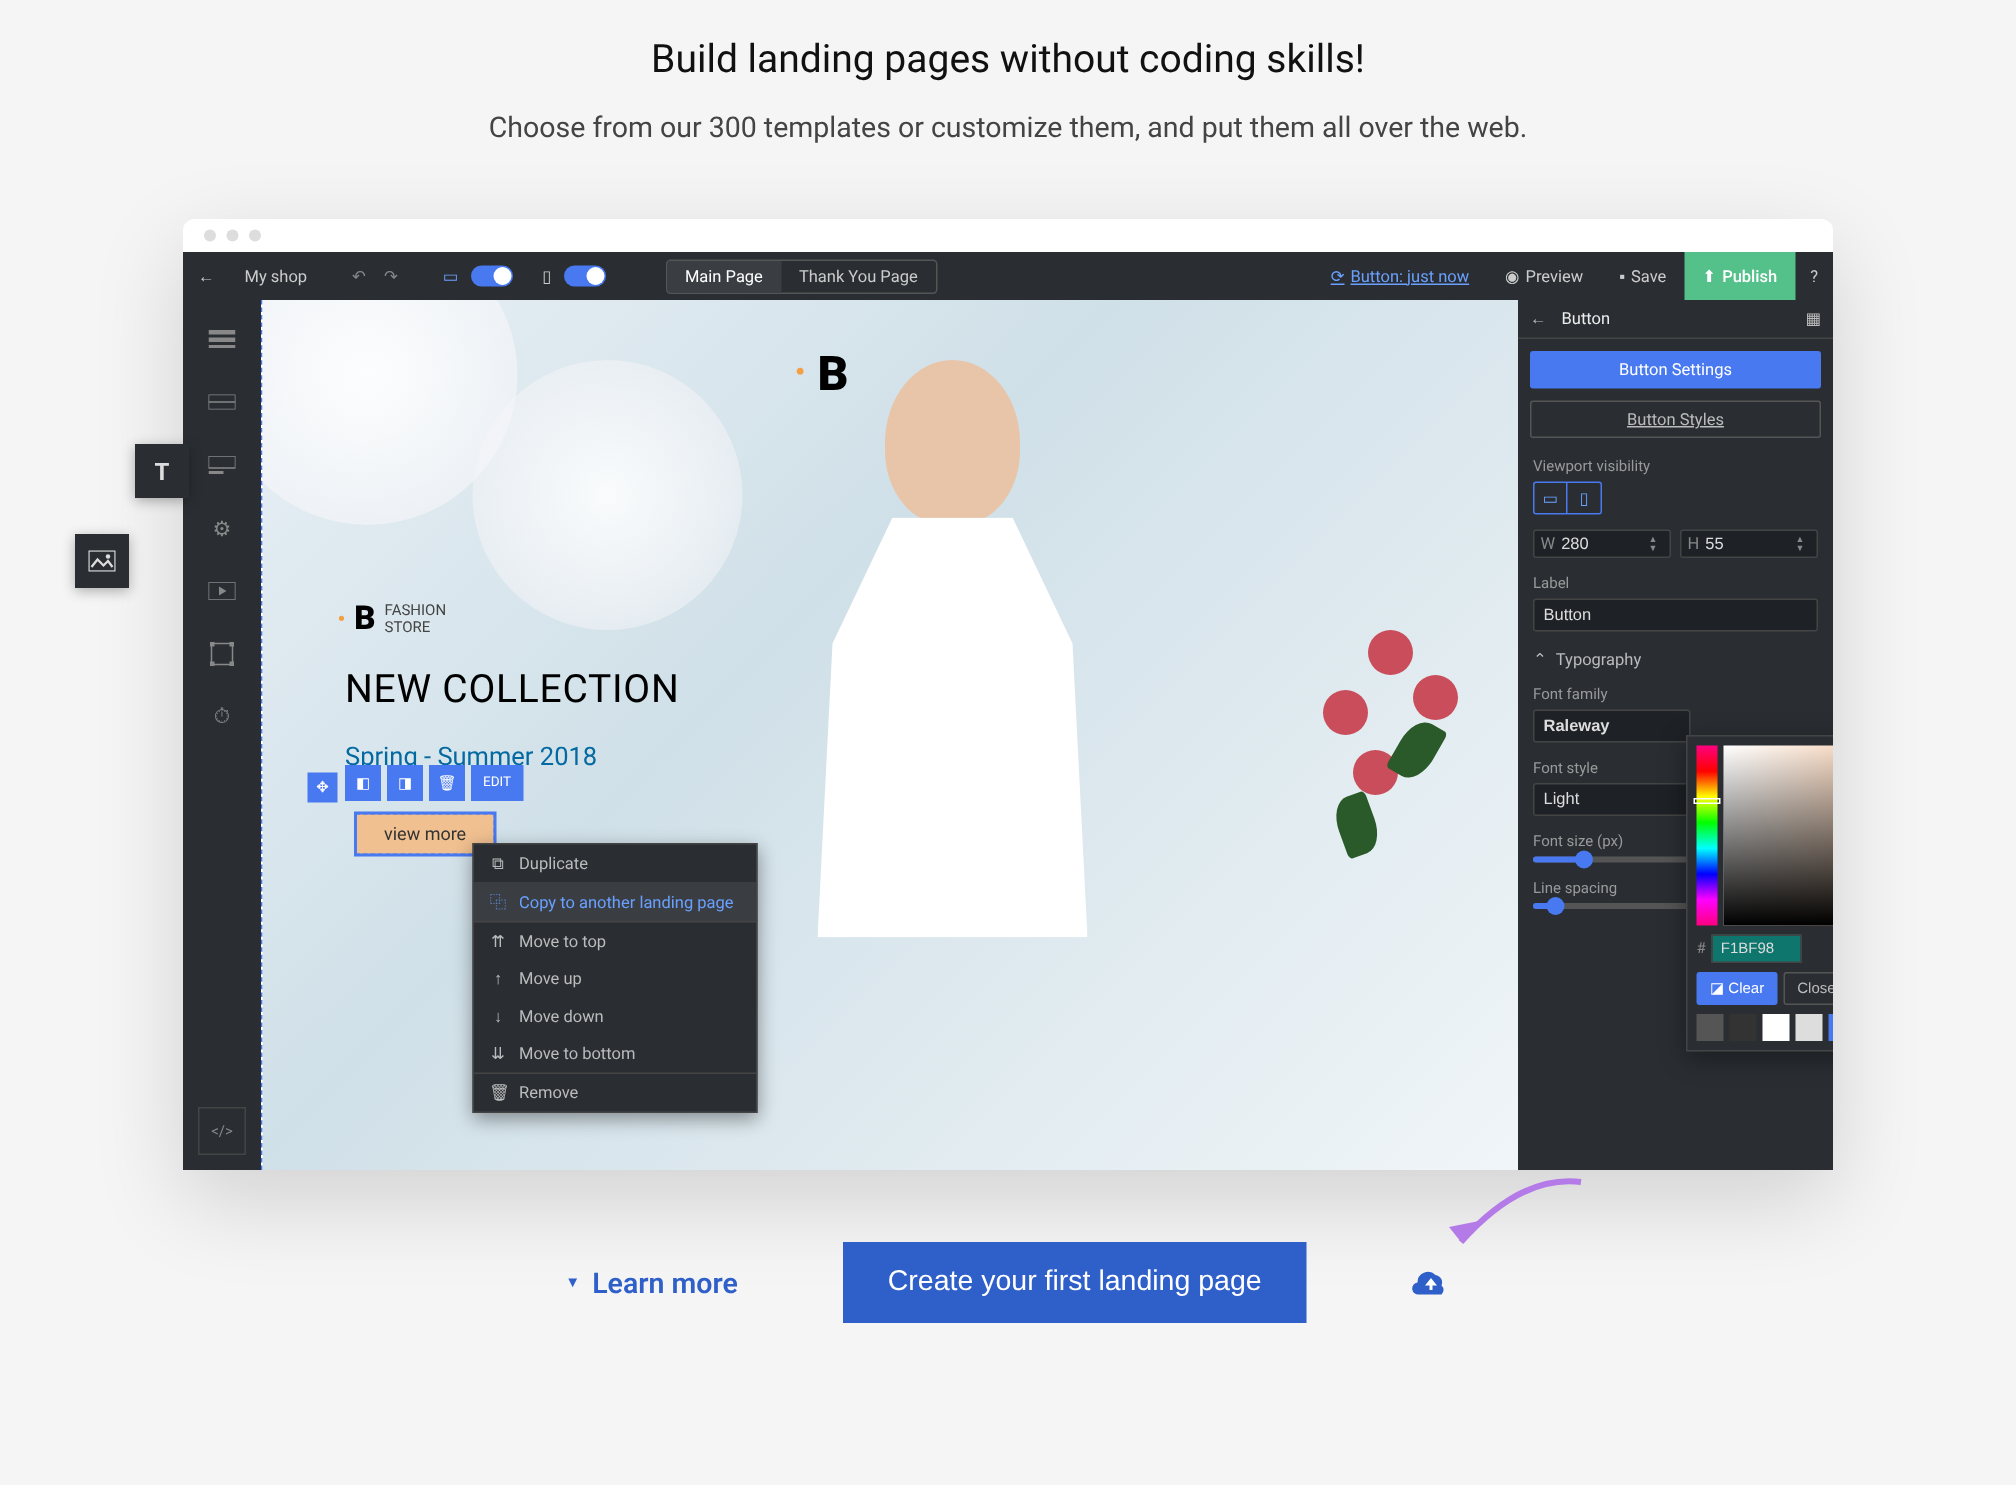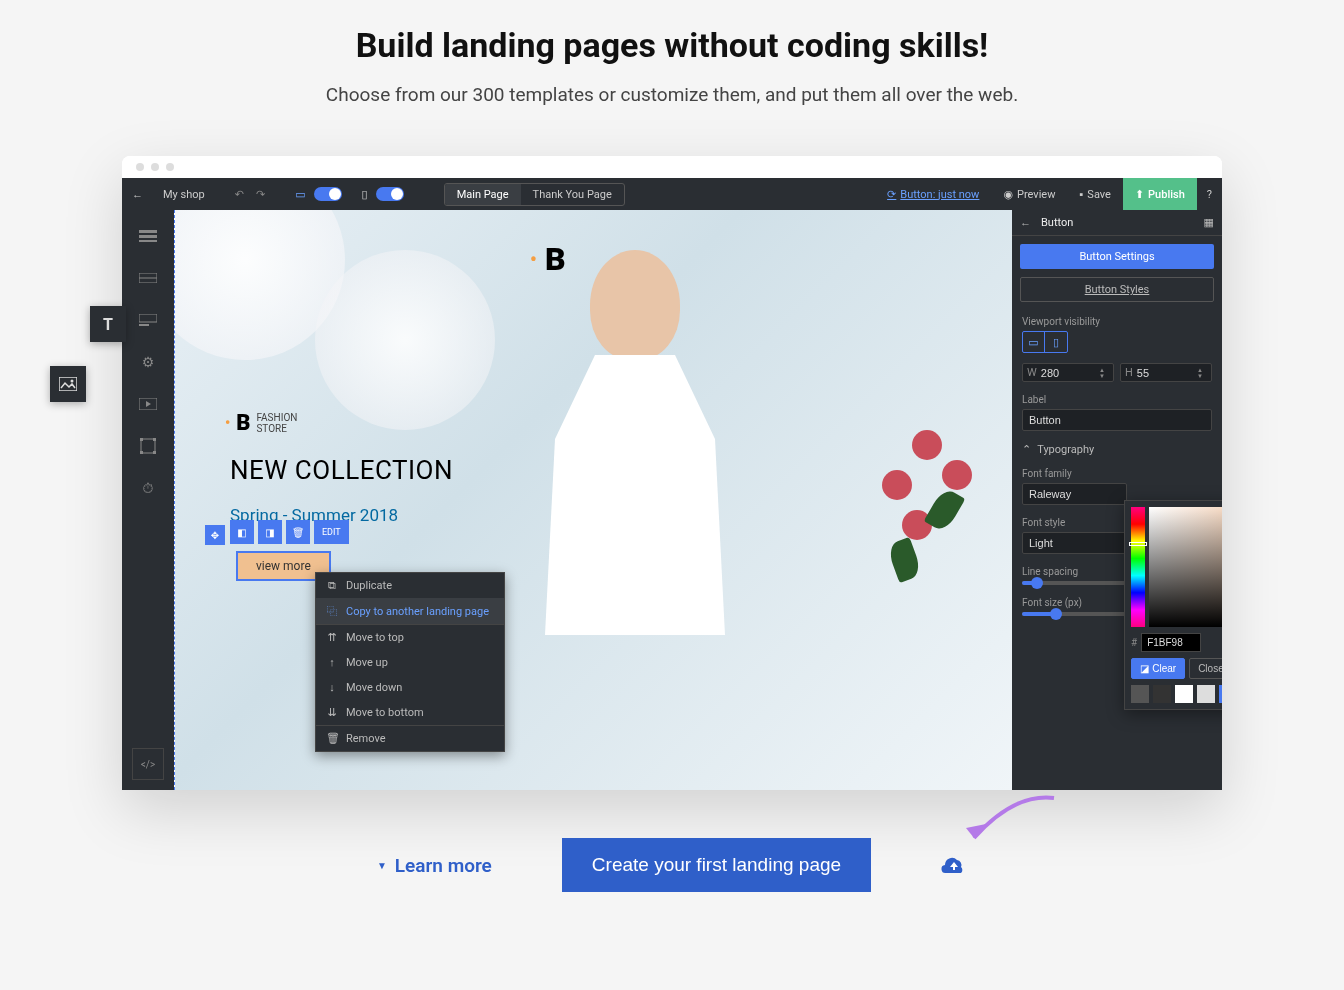--- a/index.html
+++ b/index.html
@@ -1,18 +1,18 @@
 <!DOCTYPE html>
 <html><head>
 <meta charset="utf-8">
 <style>
 * { box-sizing: border-box; margin: 0; padding: 0; }
 body { font-family: -apple-system, BlinkMacSystemFont, "Segoe UI", Roboto, sans-serif; background: #f5f5f5; width: 1344px; height: 990px; overflow: hidden; }
 .hero { text-align: center; padding: 25px 0 20px; }
-.hero h1 { font-size: 34px; font-weight: 700; color: #111; }
+.hero h1 { font-size: 26px; font-weight: 400; color: #111; }
 .hero p { font-size: 19px; color: #444; margin-top: 18px; }
 .editor-wrap { position: relative; width: 1100px; margin: 30px auto 0; }
 .window { background: #fff; border-radius: 8px 8px 0 0; box-shadow: 0 20px 60px rgba(0,0,0,0.15); overflow: hidden; }
 .window-bar { height: 22px; background: #fff; display: flex; align-items: center; padding-left: 14px; gap: 7px; }
 .dot { width: 8px; height: 8px; border-radius: 50%; background: #ddd; }
 .topbar { background: #2a2e33; color: #ccc; height: 32px; display: flex; align-items: center; font-size: 11px; }
 .tb-back { padding: 0 10px; cursor: pointer; }
 .tb-shop { padding: 0 10px; }
 .tb-undo { margin-left: 20px; display: flex; gap: 12px; color: #888; }
 .tb-device { margin-left: 30px; display: flex; align-items: center; gap: 8px; }
@@ -82,21 +82,21 @@
 .rp-collapse { display: flex; align-items: center; gap: 6px; padding: 6px 10px; cursor: pointer; }
 .rp-slider { width: 100%; margin-top: 4px; position: relative; height: 4px; background: #555; border-radius: 2px; }
 .rp-slider-fill { position: absolute; left: 0; top: 0; height: 100%; background: #4879f0; border-radius: 2px; }
 .rp-slider-thumb { position: absolute; top: -4px; width: 12px; height: 12px; background: #4879f0; border-radius: 50%; margin-left: -6px; }
 .colorpicker { position: absolute; right: -70px; top: 290px; width: 168px; background: #2a2e33; border: 1px solid #444; padding: 6px; box-shadow: 0 4px 16px rgba(0,0,0,0.4); }
 .cp-area { display: flex; height: 120px; gap: 4px; }
 .cp-hue { width: 14px; background: linear-gradient(to bottom,#ff0080,#ff0000,#ffff00,#00ff00,#00ffff,#0000ff,#ff00ff,#ff0080); position: relative; }
 .cp-hue-thumb { position: absolute; left: -2px; width: 18px; height: 4px; border: 1px solid #fff; top: 35px; }
 .cp-sat { flex: 1; background: linear-gradient(to bottom, transparent, #000), linear-gradient(to right, #fff, #f1bf98); position: relative; }
 .cp-row { display: flex; gap: 4px; margin-top: 6px; align-items: center; }
-.cp-hex { background: #000000; border: 1px solid #444; color: #ddd; padding: 3px 5px; font-size: 10px; width: 60px; }
+.cp-hex { background: #0f766e; border: 1px solid #444; color: #ddd; padding: 3px 5px; font-size: 10px; width: 60px; }
 .cp-hash { color: #888; font-size: 10px; }
 .cp-btns { display: flex; gap: 4px; margin-top: 6px; }
 .cp-btn { padding: 4px 8px; font-size: 10px; border: 1px solid #555; background: transparent; color: #bbb; cursor: pointer; border-radius: 2px; }
 .cp-btn.clear { background: #4879f0; border-color: #4879f0; color: #fff; }
 .cp-swatches { display: flex; gap: 4px; margin-top: 6px; }
 .cp-sw { width: 18px; height: 18px; cursor: pointer; }
 .float-tool { position: absolute; width: 36px; height: 36px; background: #2a2e33; color: #ddd; display: flex; align-items: center; justify-content: center; box-shadow: 0 2px 8px rgba(0,0,0,0.3); cursor: pointer; font-size: 16px; }
 .float-t { left: -32px; top: 150px; font-weight: 700; }
 .float-img { left: -72px; top: 210px; }
 .bottom { display: flex; align-items: center; justify-content: center; gap: 70px; margin-top: 48px; position: relative; }
@@ -319,38 +319,38 @@
         <div class="rp-section">
           <div class="rp-label">Label</div>
           <input class="rp-input" value="Button" style="">
         </div>
         <div class="rp-collapse">
           <span>⌃</span>
           <span>Typography</span>
         </div>
         <div class="rp-section">
           <div class="rp-label">Font family</div>
-          <input class="rp-input" style="width: 55%;" value="Raleway">
+          <input class="rp-input" style="width: 55%; font-weight: bold;" value="Raleway">
         </div>
         <div class="rp-section">
           <div class="rp-label">Font style</div>
           <input class="rp-input" style="width: 55%;" value="Light">
+        </div>
+        <div class="rp-section">
+          <div class="rp-label">Font size (px)</div>
+          <div class="rp-slider">
+            <div class="rp-slider-fill" style="width:18%"></div>
+            <div class="rp-slider-thumb" style="left:18%"></div>
+          </div>
         </div>
         <div class="rp-section">
           <div class="rp-label">Line spacing</div>
           <div class="rp-slider">
             <div class="rp-slider-fill" style="width:8%"></div>
             <div class="rp-slider-thumb" style="left:8%"></div>
-          </div>
-        </div>
-        <div class="rp-section">
-          <div class="rp-label">Font size (px)</div>
-          <div class="rp-slider">
-            <div class="rp-slider-fill" style="width:18%"></div>
-            <div class="rp-slider-thumb" style="left:18%"></div>
           </div>
         </div>
 
         <div class="colorpicker">
           <div class="cp-area">
             <div class="cp-hue">
                 <div class="cp-hue-thumb"></div>
               </div>
             <div class="cp-sat"></div>
           </div>

